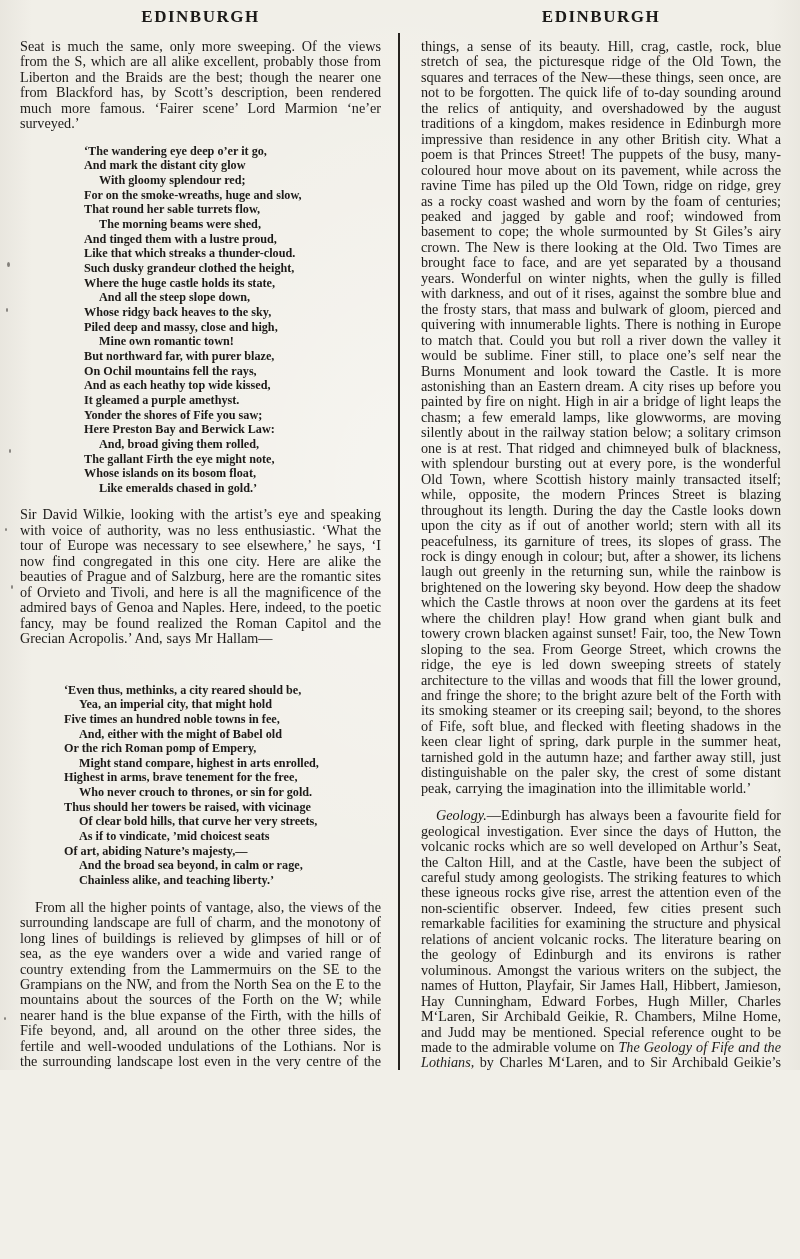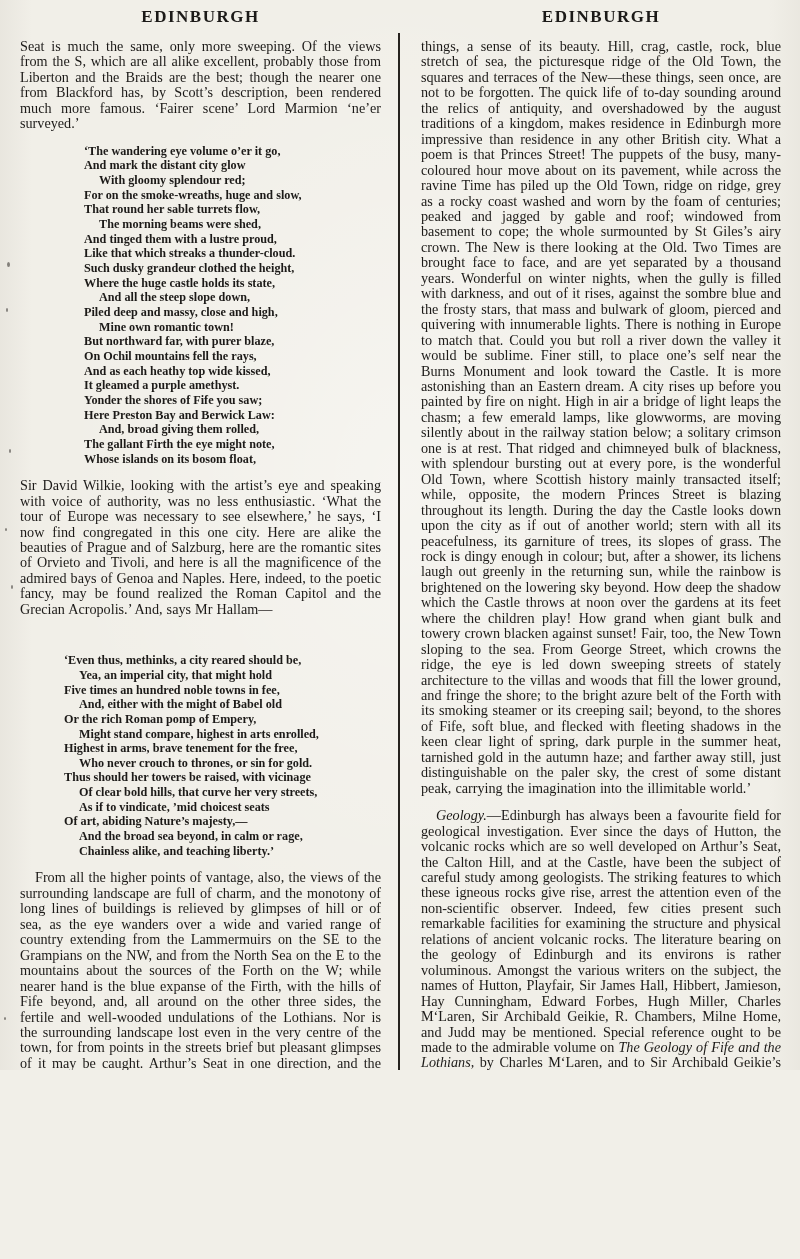--- a/index.html
+++ b/index.html
@@ -54,42 +54,44 @@
 </style>
 </head>
 <body>
 
 <div class="page">
 
   <div class="col left">
     <div class="running-head">EDINBURGH</div>
     <p class="body">Seat is much the same, only more sweeping.  Of the views from the S, which are all alike excellent, probably those from Liberton and the Braids are the best; though the nearer one from Blackford has, by Scott’s description, been rendered much more famous.  ‘Fairer scene’ Lord Marmion ‘ne’er surveyed.’</p>
     <div class="poem marmion">
-        <div class="poem-line">‘The wandering eye volume o’er it go,</div>
+        <div class="poem-line">‘The wandering eye deep o’er it go,</div>
         <div class="poem-line">And mark the distant city glow</div>
         <div class="poem-line in1">With gloomy splendour red;</div>
         <div class="poem-line">For on the smoke-wreaths, huge and slow,</div>
         <div class="poem-line">That round her sable turrets flow,</div>
         <div class="poem-line in1">The morning beams were shed,</div>
         <div class="poem-line">And tinged them with a lustre proud,</div>
         <div class="poem-line">Like that which streaks a thunder-cloud.</div>
         <div class="poem-line">Such dusky grandeur clothed the height,</div>
         <div class="poem-line">Where the huge castle holds its state,</div>
         <div class="poem-line in1">And all the steep slope down,</div>
+        <div class="poem-line">Whose ridgy back heaves to the sky,</div>
         <div class="poem-line">Piled deep and massy, close and high,</div>
         <div class="poem-line in1">Mine own romantic town!</div>
         <div class="poem-line">But northward far, with purer blaze,</div>
         <div class="poem-line">On Ochil mountains fell the rays,</div>
         <div class="poem-line">And as each heathy top wide kissed,</div>
         <div class="poem-line">It gleamed a purple amethyst.</div>
         <div class="poem-line">Yonder the shores of Fife you saw;</div>
         <div class="poem-line">Here Preston Bay and Berwick Law:</div>
         <div class="poem-line in1">And, broad giving them rolled,</div>
         <div class="poem-line">The gallant Firth the eye might note,</div>
         <div class="poem-line">Whose islands on its bosom float,</div>
+        <div class="poem-line in1">Like emeralds chased in gold.’</div>
       </div>
     <p class="body">Sir David Wilkie, looking with the artist’s eye and speaking with voice of authority, was no less enthusiastic.  ‘What the tour of Europe was necessary to see elsewhere,’ he says, ‘I now find congregated in this one city.  Here are alike the beauties of Prague and of Salzburg, here are the romantic sites of Orvieto and Tivoli, and here is all the magnificence of the admired bays of Genoa and Naples.  Here, indeed, to the poetic fancy, may be found realized the Roman Capitol and the Grecian Acropolis.’  And, says Mr Hallam—</p>
     <div class="poem hallam">
         <div class="poem-line">‘Even thus, methinks, a city reared should be,</div>
         <div class="poem-line in1">Yea, an imperial city, that might hold</div>
         <div class="poem-line">Five times an hundred noble towns in fee,</div>
         <div class="poem-line in1">And, either with the might of Babel old</div>
         <div class="poem-line">Or the rich Roman pomp of Empery,</div>
         <div class="poem-line in1">Might stand compare, highest in arts enrolled,</div>
         <div class="poem-line">Highest in arms, brave tenement for the free,</div>

